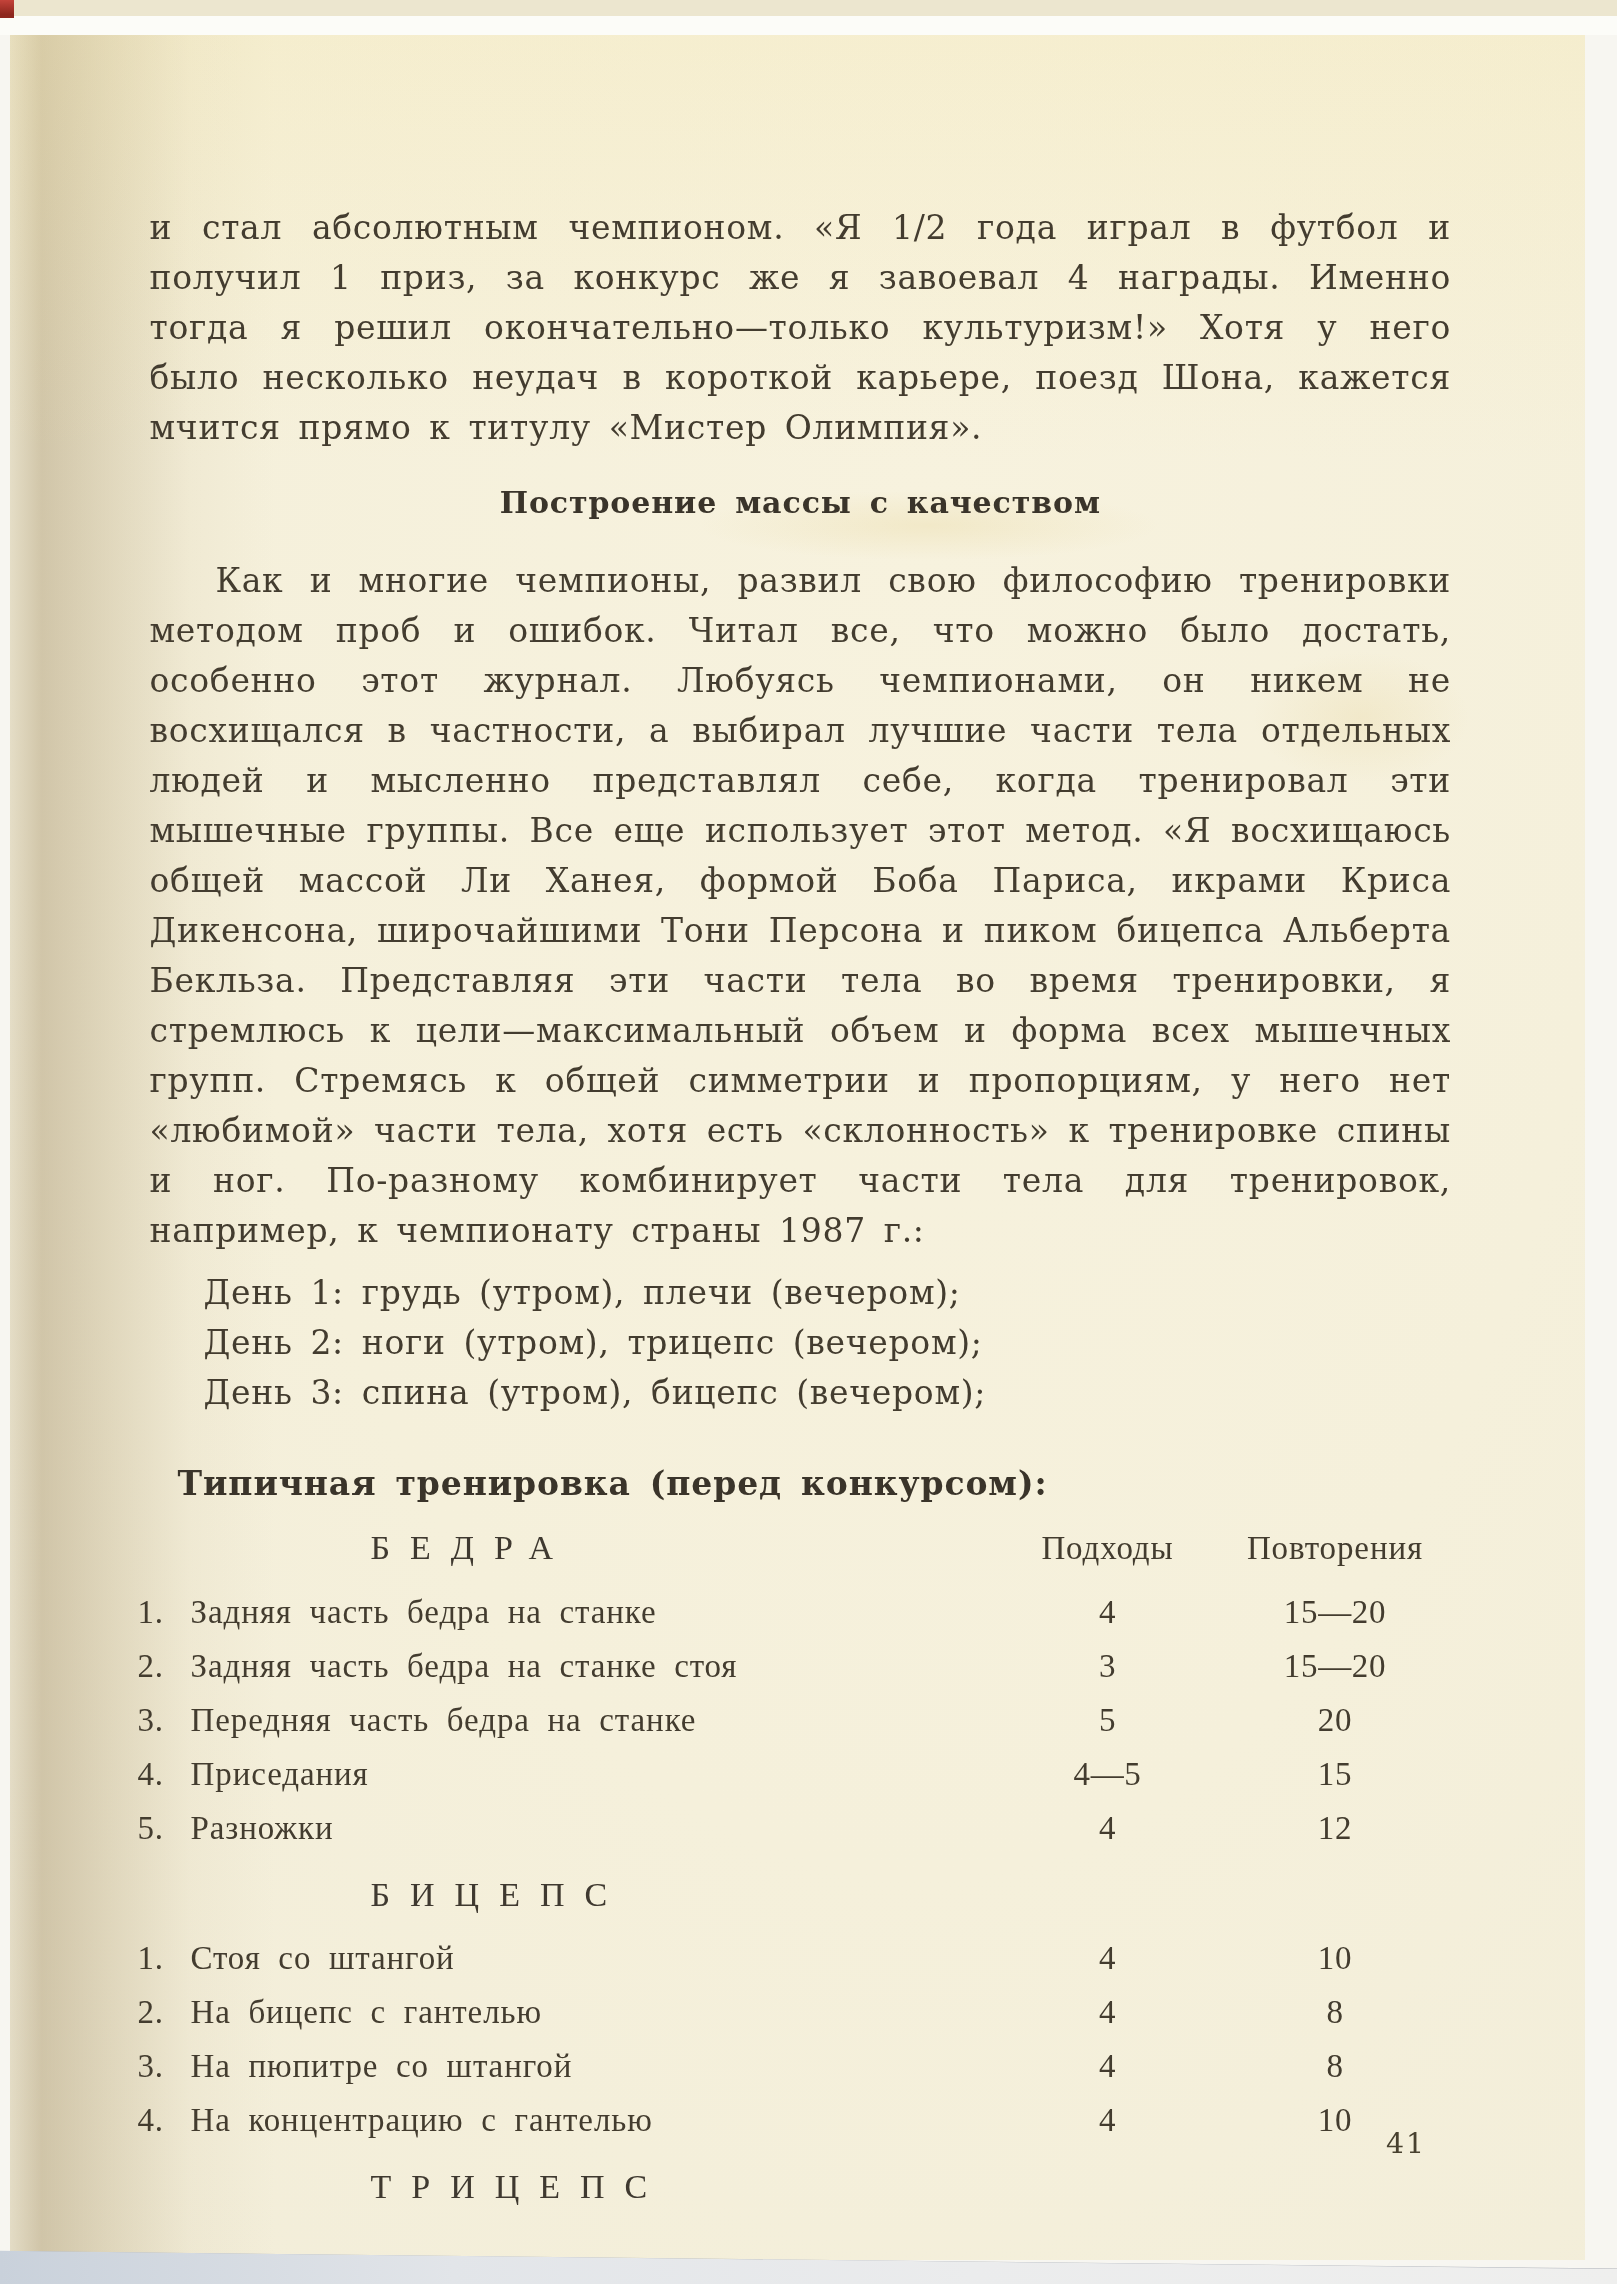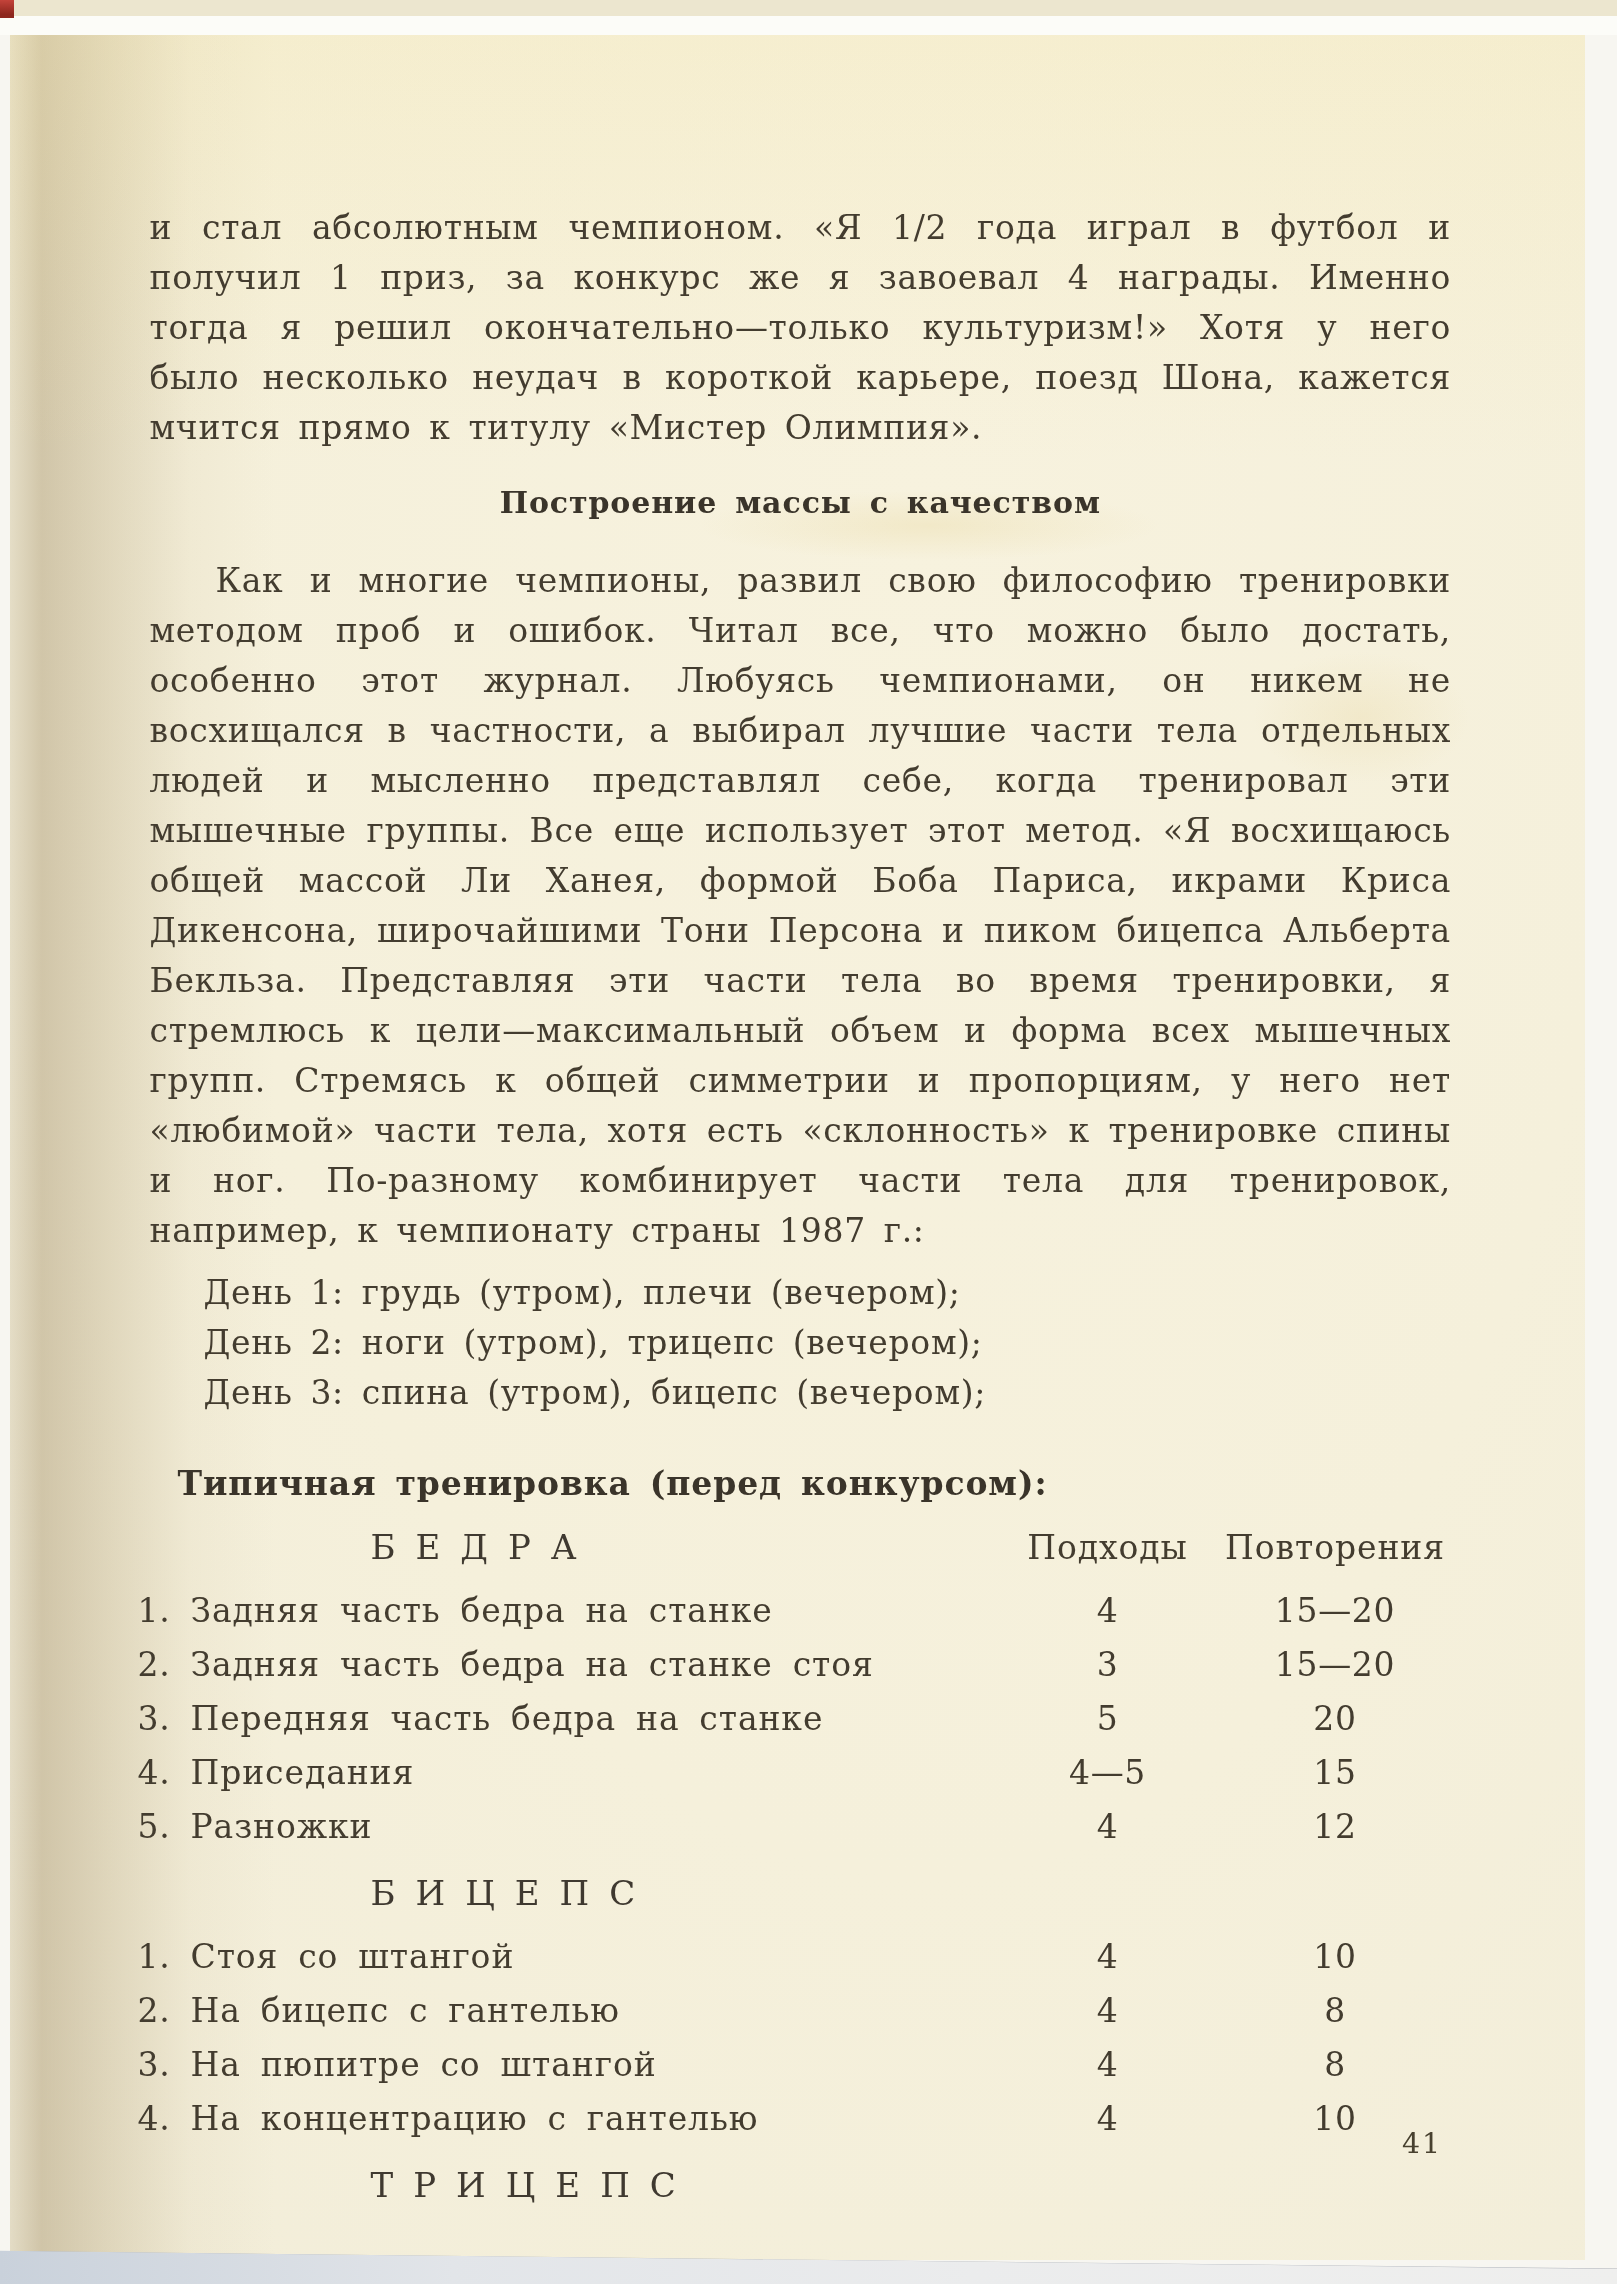--- a/index.html
+++ b/index.html
@@ -35,32 +35,32 @@
     padding-top:156px;color:#433c2f;
     font-size:33px;line-height:50px;letter-spacing:0.7px;word-spacing:6.6px;}
   .para{margin:12px;text-align:justify;}
   .indent{text-indent:66px;}
   .section-heading{margin:25px 0 27.5px;font-size:30px;font-weight:bold;
     text-align:center;letter-spacing:0.9px;color:#3a342a;}
   .day{margin:0;text-indent:66px;text-align:justify;}
   .workout-heading{margin:41px 0 4.7px;font-size:33px;font-weight:bold;
     text-indent:40px;color:#3a342a;letter-spacing:0.9px;}
   
-  .tsection{margin-top:10.4px;}
+  .tsection{margin-top:10.4px;font-family:Liberation Serif, serif;}
   .thead{display:flex;align-items:baseline;line-height:57px;margin:0 0 8.5px;}
   .t-title{flex:1;padding-left:233px;letter-spacing:20px;font-size:34px;color:#3f3930;}
   .th-sets{flex:0 0 199px;text-align:center;letter-spacing:0.9px;}
   .th-reps{flex:0 0 256px;text-align:center;letter-spacing:0.9px;}
   .trow{display:flex;line-height:54px;}
   .t-num{flex:0 0 53px;}
   .t-ex{flex:1;letter-spacing:0.9px;word-spacing:8.5px;}
   .t-sets{flex:0 0 199px;text-align:center;}
   .t-reps{flex:0 0 256px;text-align:center;}
   .pageno{position:absolute;left:1386px;top:2127px;font-size:28.4px;
-    letter-spacing:1.9px;color:#48412f;margin-left:16px;}
+    letter-spacing:1.9px;color:#48412f;}
 </style>
 </head>
 <body>
 
 <div class="scan-top-band"></div>
 <div class="scan-top-strip"></div>
 <div class="corner-mark"></div>
 
 <div class="page">
   <div class="edge-shadow"></div>

